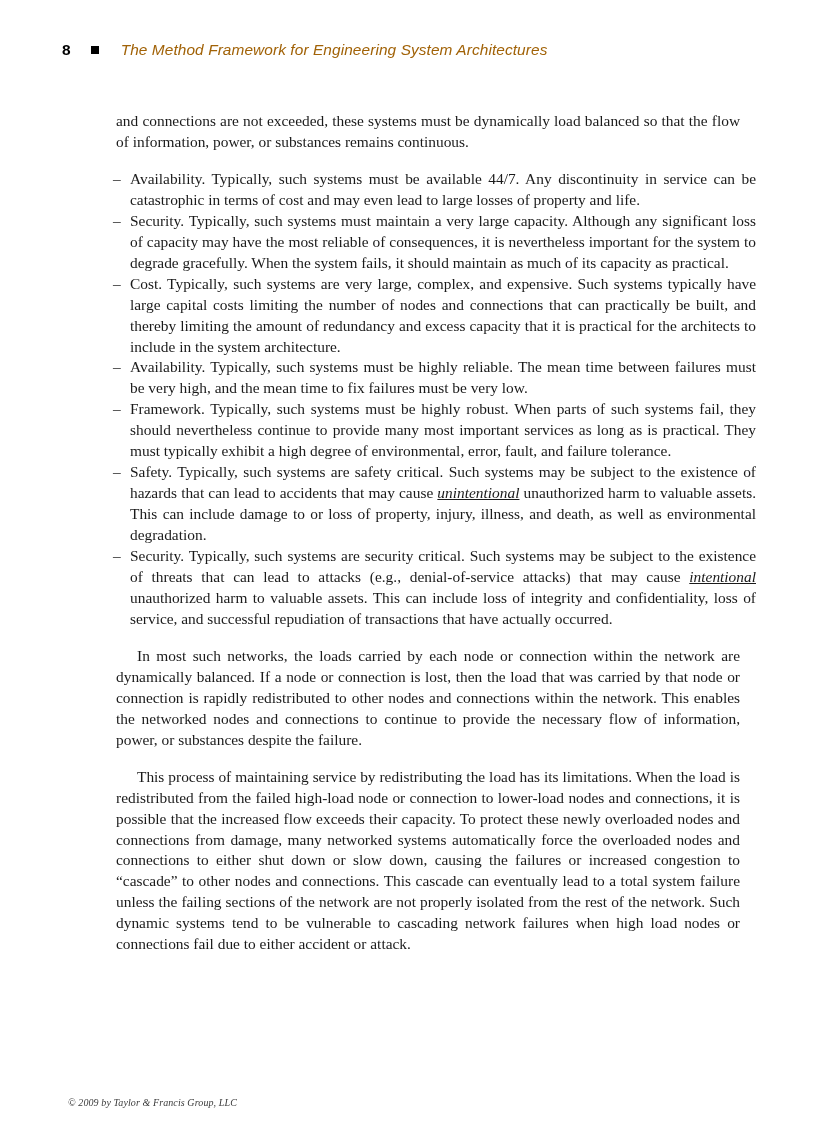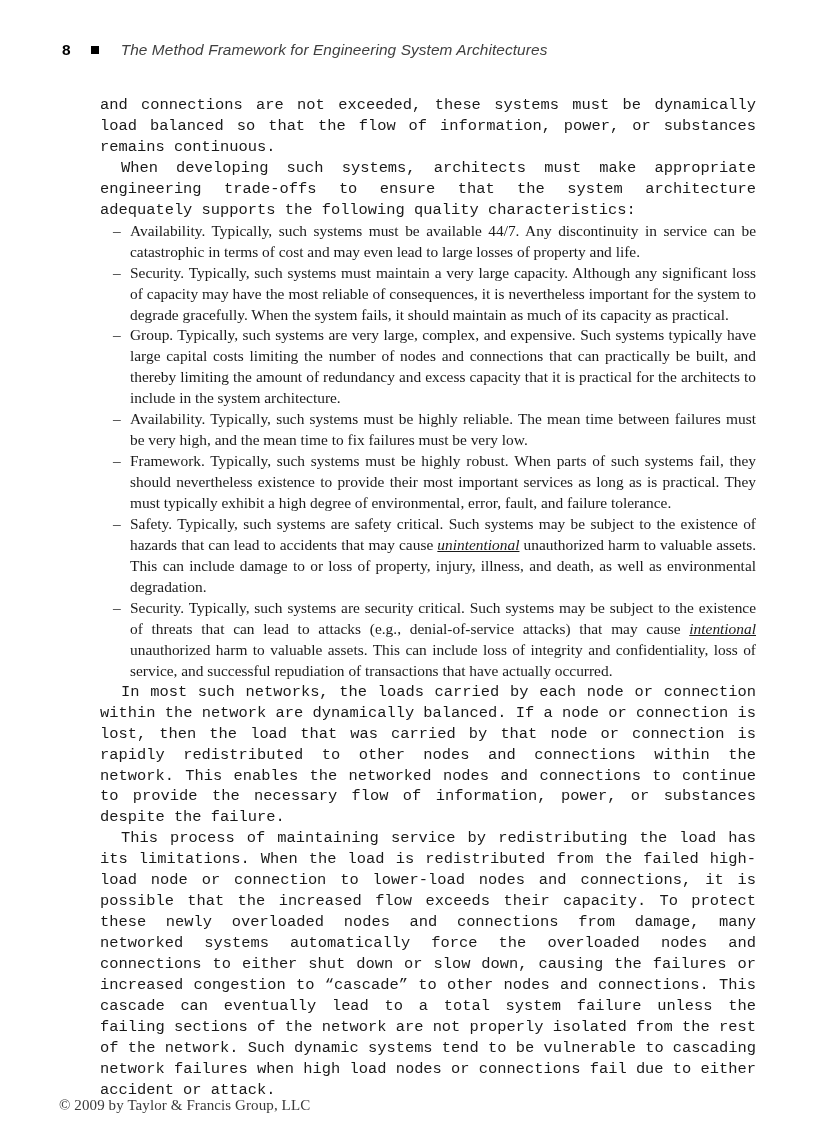--- a/index.html
+++ b/index.html
@@ -44,41 +44,40 @@
     margin-left: 20px;
     margin-right: 22px;
     position: relative;
     top: -1px;
     flex: none;
   }
   .head-title {
     font-family: "Liberation Sans", "DejaVu Sans", sans-serif;
     font-style: italic;
     font-size: 15.4px;
-    color: #404040;
+    color: #a16207;
     letter-spacing: 0.1px;
   }
 
   
   .textblock {
     position: absolute;
     top: 95px;
     left: 100px;
     width: 656px;
     font-size: 15.4px;
     line-height: 20.95px;
     text-align: justify;
     text-justify: inter-word;
     -webkit-hyphens: none;
     hyphens: none;
   }
   .textblock p {
-    margin: 0;
+    margin: 16px;
     text-align: justify;
-    font-family: Liberation Mono, monospace;
   }
   p.indent {
     text-indent: 21px;
   }
   p.noindent {
     text-indent: 0;
   }
 
   
   ul.qlist {
@@ -103,71 +102,71 @@
     font-weight: normal;
   }
   .ital {
     font-style: italic;
     text-decoration: underline;
   }
 
   
   .footer {
     position: absolute;
-    left: 59px;
+    left: 68px;
     top: 1097px;
     font-family: "Liberation Serif", "DejaVu Serif", serif;
-    font-size: 15px;
+    font-size: 10px;
     color: #3a3a3a;
     letter-spacing: 0.1px;
     white-space: nowrap;
+    font-style: italic;
   }
 </style>
 </head>
 <body>
 
 <div class="page">
 
   <div class="running-head">
     <span class="folio">8</span>
     <span class="head-square"></span>
     <span class="head-title">The Method Framework for Engineering System Architectures</span>
   </div>
 
   <div class="textblock">
 
     <p class="noindent">and connections are not exceeded, these systems must be dynamically load balanced so that the flow of information, power, or substances remains continuous.</p>
 
-    <p class="indent">When developing such systems, architects must make appropriate engineering trade-offs to ensure that the system architecture adequately supports the following quality characteristics:</p>
 
     <ul class="qlist">
 
       <li>
         <span class="dash">–</span>
         <span class="term">Availability.</span><span> Typically, such systems must be available 44/7. Any discontinuity in service can be catastrophic in terms of cost and may even lead to large losses of property and life.</span>
       </li>
 
       <li>
         <span class="dash">–</span>
         <span class="term">Security.</span><span> Typically, such systems must maintain a very large capacity. Although any significant loss of capacity may have the most reliable of consequences, it is nevertheless important for the system to degrade gracefully. When the system fails, it should maintain as much of its capacity as practical.</span>
       </li>
 
       <li>
         <span class="dash">–</span>
-        <span class="term">Group.</span><span> Typically, such systems are very large, complex, and expensive. Such systems typically have large capital costs limiting the number of nodes and connections that can practically be built, and thereby limiting the amount of redundancy and excess capacity that it is practical for the architects to include in the system architecture.</span>
+        <span class="term">Cost.</span><span> Typically, such systems are very large, complex, and expensive. Such systems typically have large capital costs limiting the number of nodes and connections that can practically be built, and thereby limiting the amount of redundancy and excess capacity that it is practical for the architects to include in the system architecture.</span>
       </li>
 
       <li>
         <span class="dash">–</span>
         <span class="term">Availability.</span><span> Typically, such systems must be highly reliable. The mean time between failures must be very high, and the mean time to fix failures must be very low.</span>
       </li>
 
       <li>
         <span class="dash">–</span>
-        <span class="term">Framework.</span><span> Typically, such systems must be highly robust. When parts of such systems fail, they should nevertheless existence to provide their most important services as long as is practical. They must typically exhibit a high degree of environmental, error, fault, and failure tolerance.</span>
+        <span class="term">Framework.</span><span> Typically, such systems must be highly robust. When parts of such systems fail, they should nevertheless continue to provide many most important services as long as is practical. They must typically exhibit a high degree of environmental, error, fault, and failure tolerance.</span>
       </li>
 
       <li>
         <span class="dash">–</span>
         <span class="term">Safety.</span><span> Typically, such systems are safety critical. Such systems may be subject to the existence of hazards that can lead to accidents that may cause </span><span class="ital">unintentional</span><span> unauthorized harm to valuable assets. This can include damage to or loss of property, injury, illness, and death, as well as environmental degradation.</span>
       </li>
 
       <li>
         <span class="dash">–</span>
         <span class="term">Security.</span><span> Typically, such systems are security critical. Such systems may be subject to the existence of threats that can lead to attacks (e.g., denial-of-service attacks) that may cause </span><span class="ital">intentional</span><span> unauthorized harm to valuable assets. This can include loss of integrity and confidentiality, loss of service, and successful repudiation of transactions that have actually occurred.</span>

